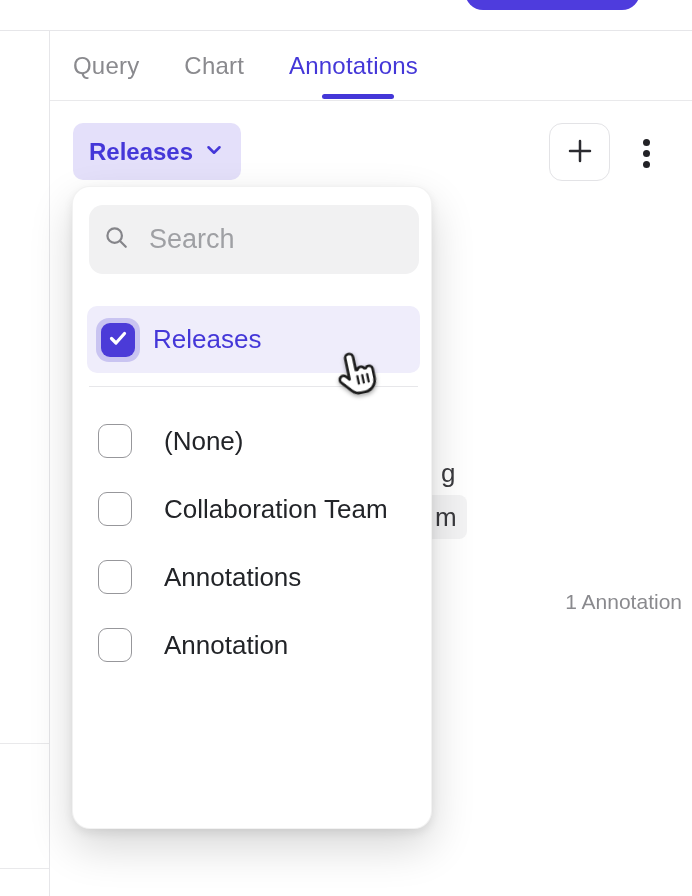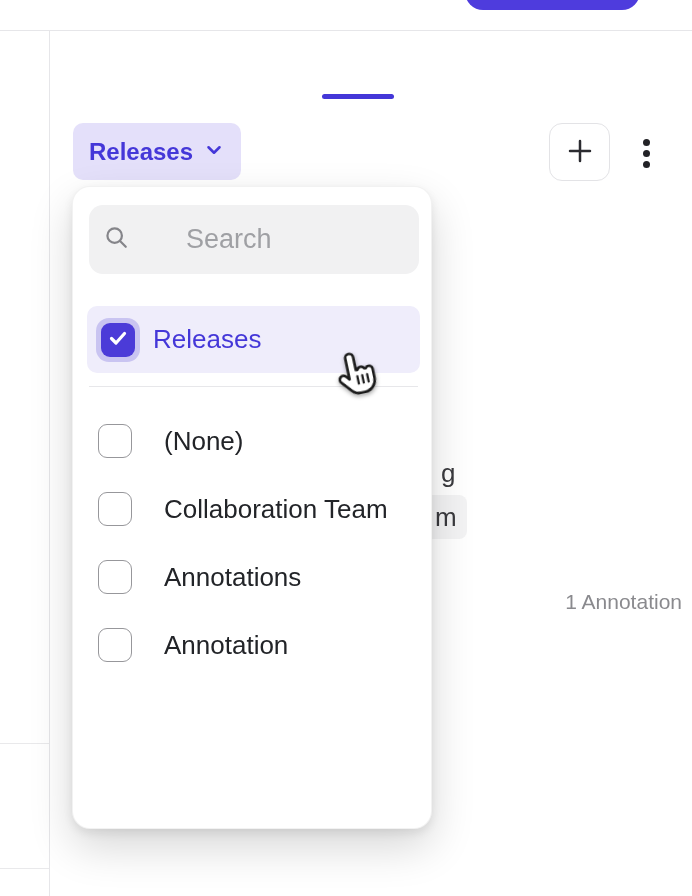--- a/index.html
+++ b/index.html
@@ -143,21 +143,20 @@
     z-index: 5;
   }
   .search-box {
     position: absolute;
     left: 16px; top: 18px;
     width: 330px; height: 69px;
     background: #F1F1F2;
     border-radius: 14px;
     display: flex; align-items: center;
     padding-left: 14px;
-    gap: 37px;
   }
   .search-box input {
     flex: 1;
     height: 100%;
     border: none; outline: none;
     background: transparent;
     font-size: 27px;
     color: #3A3A3E;
     padding-left: 18px;
     font-family: "Liberation Sans", sans-serif;
@@ -243,20 +242,25 @@
 <div class="screen">
 
   <button class="top-pill"></button>
 
   <div class="header-top-line"></div>
 
   <div class="rail-border"></div>
   <div class="rail-div-1"></div>
   <div class="rail-div-2"></div>
 
+  <nav class="tabbar">
+    <button class="tab">Query</button>
+    <button class="tab">Chart</button>
+    <button class="tab active">Annotations</button>
+  </nav>
   <div class="tab-underline"></div>
 
   <button class="filter-btn">
     <span class="label">Releases</span>
     <span>
       <svg width="22" height="22" viewBox="0 0 24 24" fill="none">
         <path d="M6 9 L12 15 L18 9" stroke="#4437D8" stroke-width="2.8" stroke-linecap="round" stroke-linejoin="round"></path>
       </svg>
     </span>
   </button>

